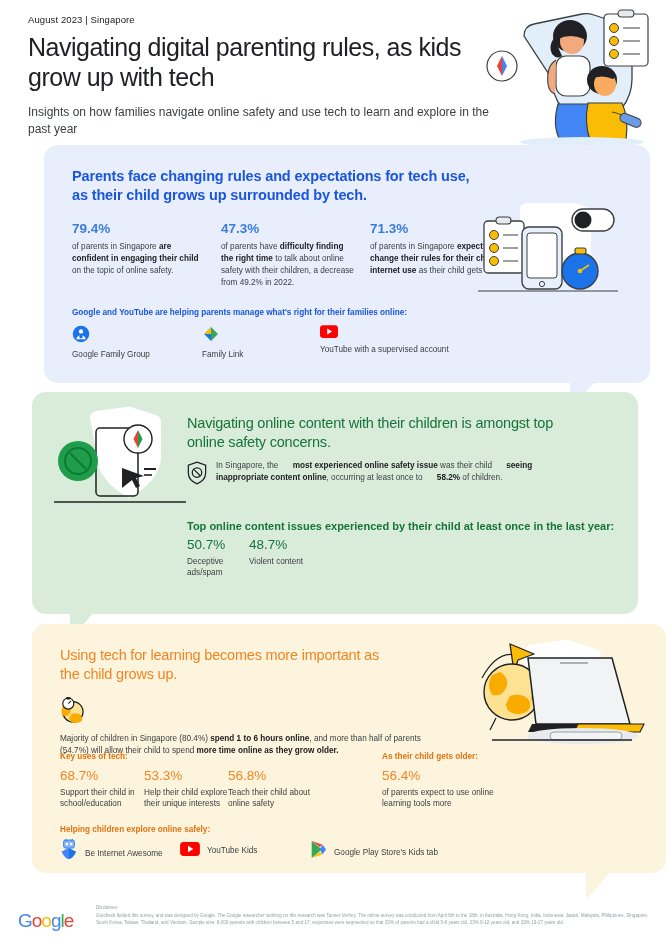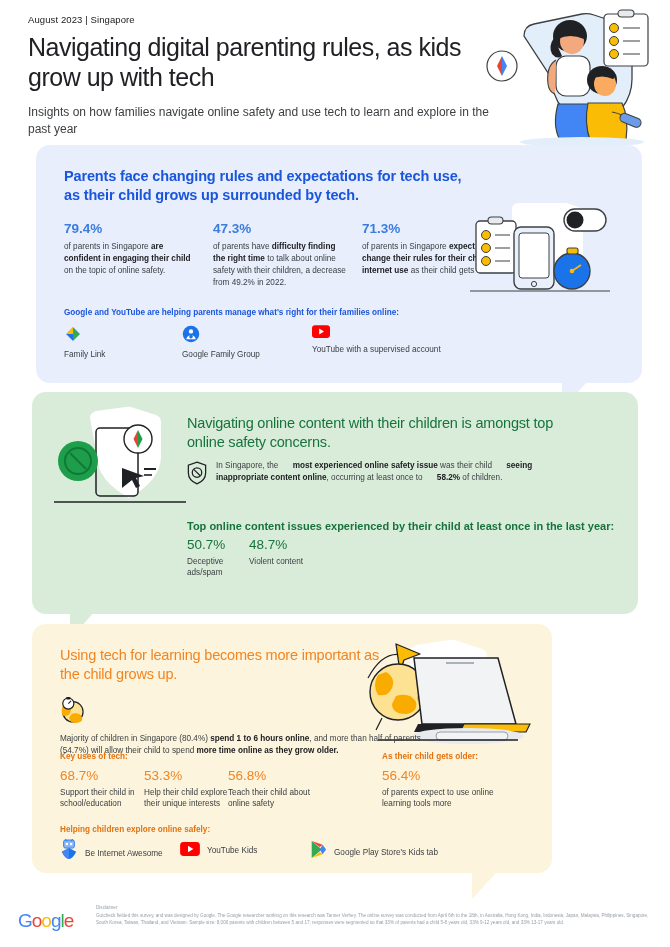--- a/index.html
+++ b/index.html
@@ -16,29 +16,29 @@
   .kicker { font-size:9.5px; color:#202124; letter-spacing:.1px; margin-bottom:7px; }
   .headline { font-size:25px; line-height:1.19; font-weight:400; color:#202124; letter-spacing:-0.5px;margin-top:8px; }
   .subhead { margin-top:11px; font-size:12px; line-height:1.45; color:#3c4043; }
 
   .hero { position:absolute; right:8px; top:8px; width:200px; height:140px; }
 
   
   .bubble { position:absolute; border-radius:14px; }
   .bubble .tail { position:absolute; width:0; height:0; }
 
-  .sec-blue   { left:36px; top:145px; width:606px; height:238px; background:#e8eefc; }
+  .sec-blue   { left:44px; top:145px; width:606px; height:238px; background:#e8eefc; }
   .sec-blue .tail { right:54px; bottom:-26px; border-left:0 solid transparent;
                     border-right:26px solid transparent; border-top:28px solid #e8eefc; }
 
   .sec-green  { left:32px; top:392px; width:606px; height:222px; background:#d9ecda; }
   .sec-green .tail { left:38px; bottom:-26px; border-left:0 solid transparent;
                     border-right:24px solid transparent; border-top:28px solid #d9ecda; }
 
-  .sec-orange { left:32px; top:624px; width:520px; height:249px; background:#fdf4dd; }
+  .sec-orange { left:32px; top:624px; width:634px; height:249px; background:#fdf4dd; }
   .sec-orange .tail { right:54px; bottom:-26px; border-left:0 solid transparent;
                     border-right:26px solid transparent; border-top:28px solid #fdf4dd; }
 
   
   .blue-title { position:absolute; left:28px; top:22px; width:400px;
                 font-size:14.5px; line-height:1.33; font-weight:700; color:#1a56db; letter-spacing:-0.15px; }
   .blue-stats { position:absolute; left:28px; top:76px; width:440px; display:flex; gap:14px; }
   .blue-stats .col { width:135px; }
   .stat-num-blue { font-size:13.5px; font-weight:700; color:#3b7ddd; margin-bottom:5px; }
   .stat-txt { font-size:8.2px; line-height:1.45; color:#3c4043; }
@@ -180,37 +180,37 @@
       <circle cx="104" cy="68" r="18" fill="#1a73e8" stroke="#3c4043" stroke-width="1.4"></circle>
       <circle cx="104" cy="68" r="2.3" fill="#fbbc05"></circle>
       <path d="M104 68 L113 62" stroke="#fbbc05" stroke-width="1.6"></path>
       <rect x="99" y="45" width="11" height="6" rx="2" fill="#fbbc05" stroke="#3c4043" stroke-width="1.1"></rect>
       <path d="M2 88h140" stroke="#3c4043" stroke-width="1.2"></path>
     </svg>
 
     <div class="partner-head">Google and YouTube are helping parents manage what's right for their families online:</div>
 
     <div class="partners">
+      <div class="partner p2">
+        <svg class="ico" viewBox="0 0 24 24">
+          <circle cx="12" cy="12" r="11" fill="#1a73e8"></circle>
+          <circle cx="12" cy="8.5" r="2.9" fill="#fff"></circle>
+          <path d="M5.6 19 q1.4-5.2 6.4-5.2 q5 0 6.4 5.2 z" fill="#fff"></path>
+          <circle cx="12" cy="15.5" r="2.4" fill="#1a73e8"></circle>
+        </svg>
+        <div class="partner-label">Google Family Group</div>
+      </div>
       <div class="partner p1">
         <svg class="ico" viewBox="0 0 24 24">
           <path d="M12 3 L21 12 L12 21 L3 12 Z" fill="#4285f4"></path>
           <path d="M12 3 L21 12 L12 21 Z" fill="#34a853"></path>
           <path d="M3 12 L12 3 L12 12 Z" fill="#fbbc05"></path>
           <path d="M3 12 L12 12 L12 21 Z" fill="#1a73e8"></path>
         </svg>
         <div class="partner-label">Family Link</div>
-      </div>
-      <div class="partner p2">
-        <svg class="ico" viewBox="0 0 24 24">
-          <circle cx="12" cy="12" r="11" fill="#1a73e8"></circle>
-          <circle cx="12" cy="8.5" r="2.9" fill="#fff"></circle>
-          <path d="M5.6 19 q1.4-5.2 6.4-5.2 q5 0 6.4 5.2 z" fill="#fff"></path>
-          <circle cx="12" cy="15.5" r="2.4" fill="#1a73e8"></circle>
-        </svg>
-        <div class="partner-label">Google Family Group</div>
       </div>
       <div class="partner p3">
         <svg class="ico" viewBox="0 0 24 17" style="height:13px;width:18px">
           <rect x="0" y="0" width="24" height="17" rx="4.2" fill="#ff0000"></rect>
           <path d="M9.6 4.6 L16 8.5 L9.6 12.4 Z" fill="#fff"></path>
         </svg>
         <div class="partner-label">YouTube with a supervised account</div>
       </div>
     </div>
   </div>

